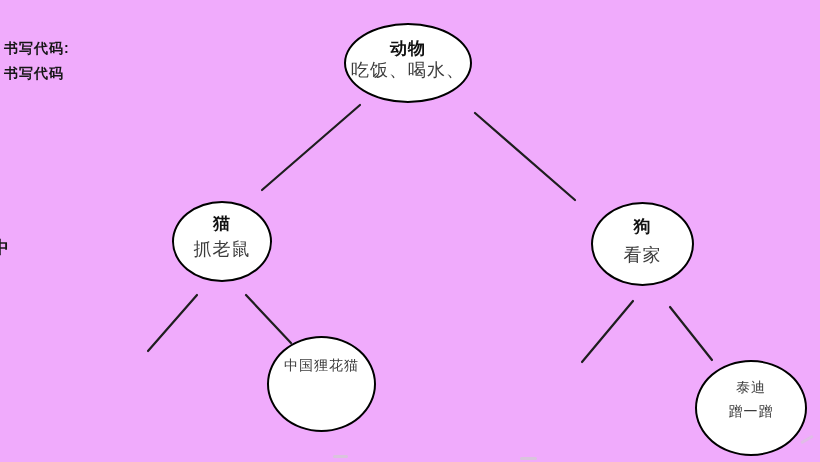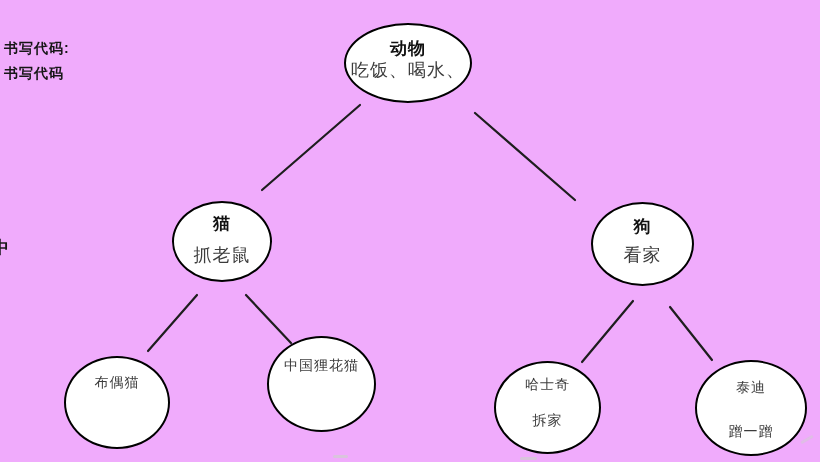--- a/index.html
+++ b/index.html
@@ -68,28 +68,28 @@
   .node .subtitle {
     color: #3c3c3c;
     font-size: 18px;
     letter-spacing: 1px;
     line-height: 16px;
   }
   
   .node-root    { left: 344px; top: 23px;  width: 128px; height: 80px; padding-top: 14px; }
   .node-root .subtitle { margin-top: 3px; }
   .node-cat     { left: 172px; top: 201px; width: 100px; height: 81px; padding-top: 11px; }
-  .node-cat .subtitle { margin-top: 13px; }
+  .node-cat .subtitle { margin-top: 7px; }
   .node-dog     { left: 591px; top: 202px; width: 103px; height: 84px; padding-top: 13px; }
   .node-dog .subtitle { margin-top: 10px; }
   .node-ragdoll { left: 64px;  top: 356px; width: 106px; height: 93px; padding-top: 14px; }
   .node-lihua   { left: 267px; top: 336px; width: 109px; height: 96px; padding-top: 17px; }
   .node-husky   { left: 494px; top: 361px; width: 107px; height: 93px; padding-top: 11px; }
   .node-husky .subtitle { margin-top: 18px; font-size: 14px; }
-  .node-teddy   { left: 695px; top: 360px; width: 112px; height: 96px; padding-top: 15px; gap: 20px; }
+  .node-teddy   { left: 695px; top: 360px; width: 112px; height: 96px; padding-top: 15px; }
   .node-teddy .subtitle { margin-top: 6px; font-size: 14px; }
   
   .smudge {
     position: absolute;
     height: 3px;
     border-radius: 2px;
     background: #cfcfcf;
     opacity: 0.7;
   }
   .smudge-1 { left: 333px; top: 455px; width: 15px; }
@@ -125,32 +125,25 @@
   <div class="node node-cat">
     <div class="title">猫</div>
     <div class="subtitle">抓老鼠</div>
   </div>
 
   <div class="node node-dog">
     <div class="title">狗</div>
     <div class="subtitle">看家</div>
   </div>
 
-  <div class="node node-ragdoll">
-    <div class="title plain">布偶猫</div>
-  </div>
 
   <div class="node node-lihua">
     <div class="title plain">中国狸花猫</div>
   </div>
 
-  <div class="node node-husky">
-    <div class="title plain">哈士奇</div>
-    <div class="subtitle">拆家</div>
-  </div>
 
   <div class="node node-teddy">
     <div class="title plain">泰迪</div>
     <div class="subtitle">蹭一蹭</div>
   </div>
 
   <div class="smudge smudge-1"></div>
   <div class="smudge smudge-2"></div>
   <div class="smudge smudge-3"></div>
 

